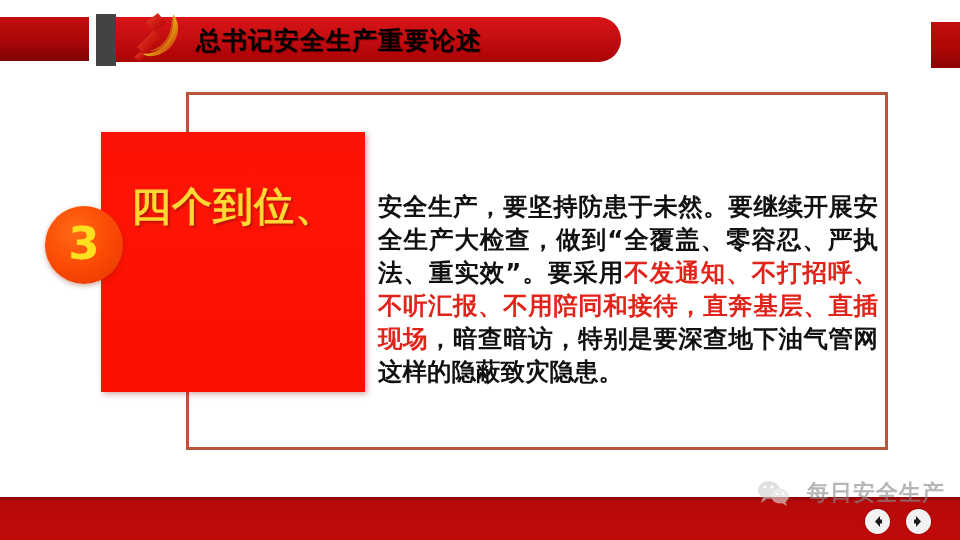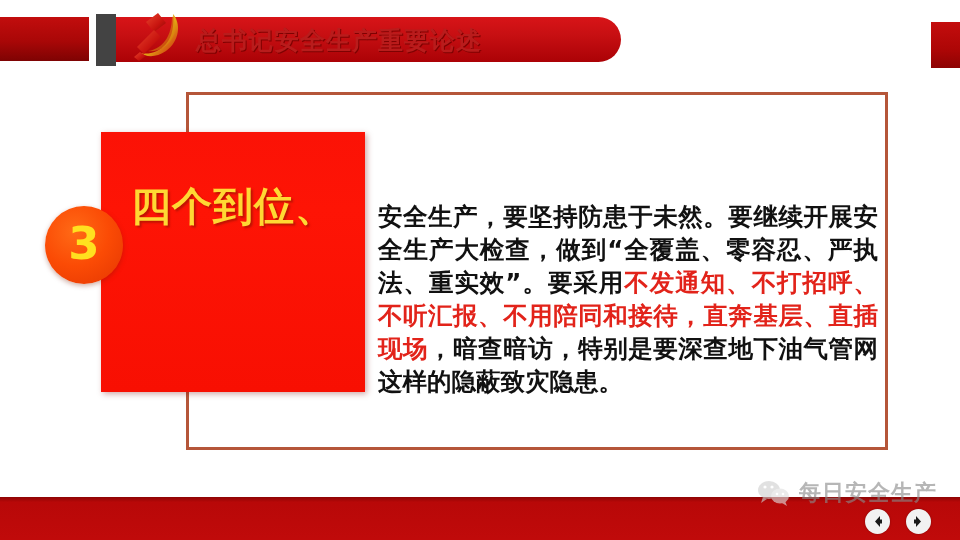--- a/index.html
+++ b/index.html
@@ -30,21 +30,21 @@
     width:505px; height:45px;
     background:linear-gradient(180deg,#d81418 0%, #c60f12 42%, #ab0206 100%);
     border-radius:0 23px 23px 0;
   }
   #header-title {
     position:absolute; left:196px; top:24px;
     width:420px; height:33px;
     line-height:33px;
     font-size:25px;
     font-weight:bold;
-    color:#b91c1c;
+    color:#000000;
     letter-spacing:1px;
     text-shadow:1px 1px 0 #7e0202;
     white-space:nowrap;
   }
   #party-emblem {
     position:absolute; left:128px; top:8px;
     width:62px; height:58px;
   }
   #header-right-block {
     position:absolute; left:931px; top:22px;
@@ -94,21 +94,21 @@
     width:78px; height:78px;
     line-height:76px;
     text-align:center;
     font-size:45px;
     font-weight:bold;
     color:#ffe11f;
   }
 
   
   #body-paragraph {
-    position:absolute; left:378px; top:200px;
+    position:absolute; left:378px; top:190px;
     width:500px;
     font-size:24.5px;
     line-height:33px;
     font-weight:bold;
     color:#111111;
     text-align:justify;
     letter-spacing:0px;
   }
   #body-paragraph .hl { color:#e2231a; }
 
@@ -116,21 +116,21 @@
   #bottom-bar {
     position:absolute; left:0; top:497px;
     width:960px; height:43px;
     background:linear-gradient(180deg,#8e0505 0%, #b80808 12%, #c00a0a 100%);
   }
 
   
   #watermark {
     position:absolute; left:757px; top:476px;
     width:200px; height:34px;
-    display:flex; align-items:center; gap:8px;
+    display:flex; align-items:center; gap:16px;
     opacity:0.62;
   }
   #wechat-icon { width:34px; height:28px; flex:0 0 auto; }
   #watermark-label {
     font-size:22px;
     font-weight:bold;
     color:#8a8a8a;
     white-space:nowrap;
     letter-spacing:1px;
   }

